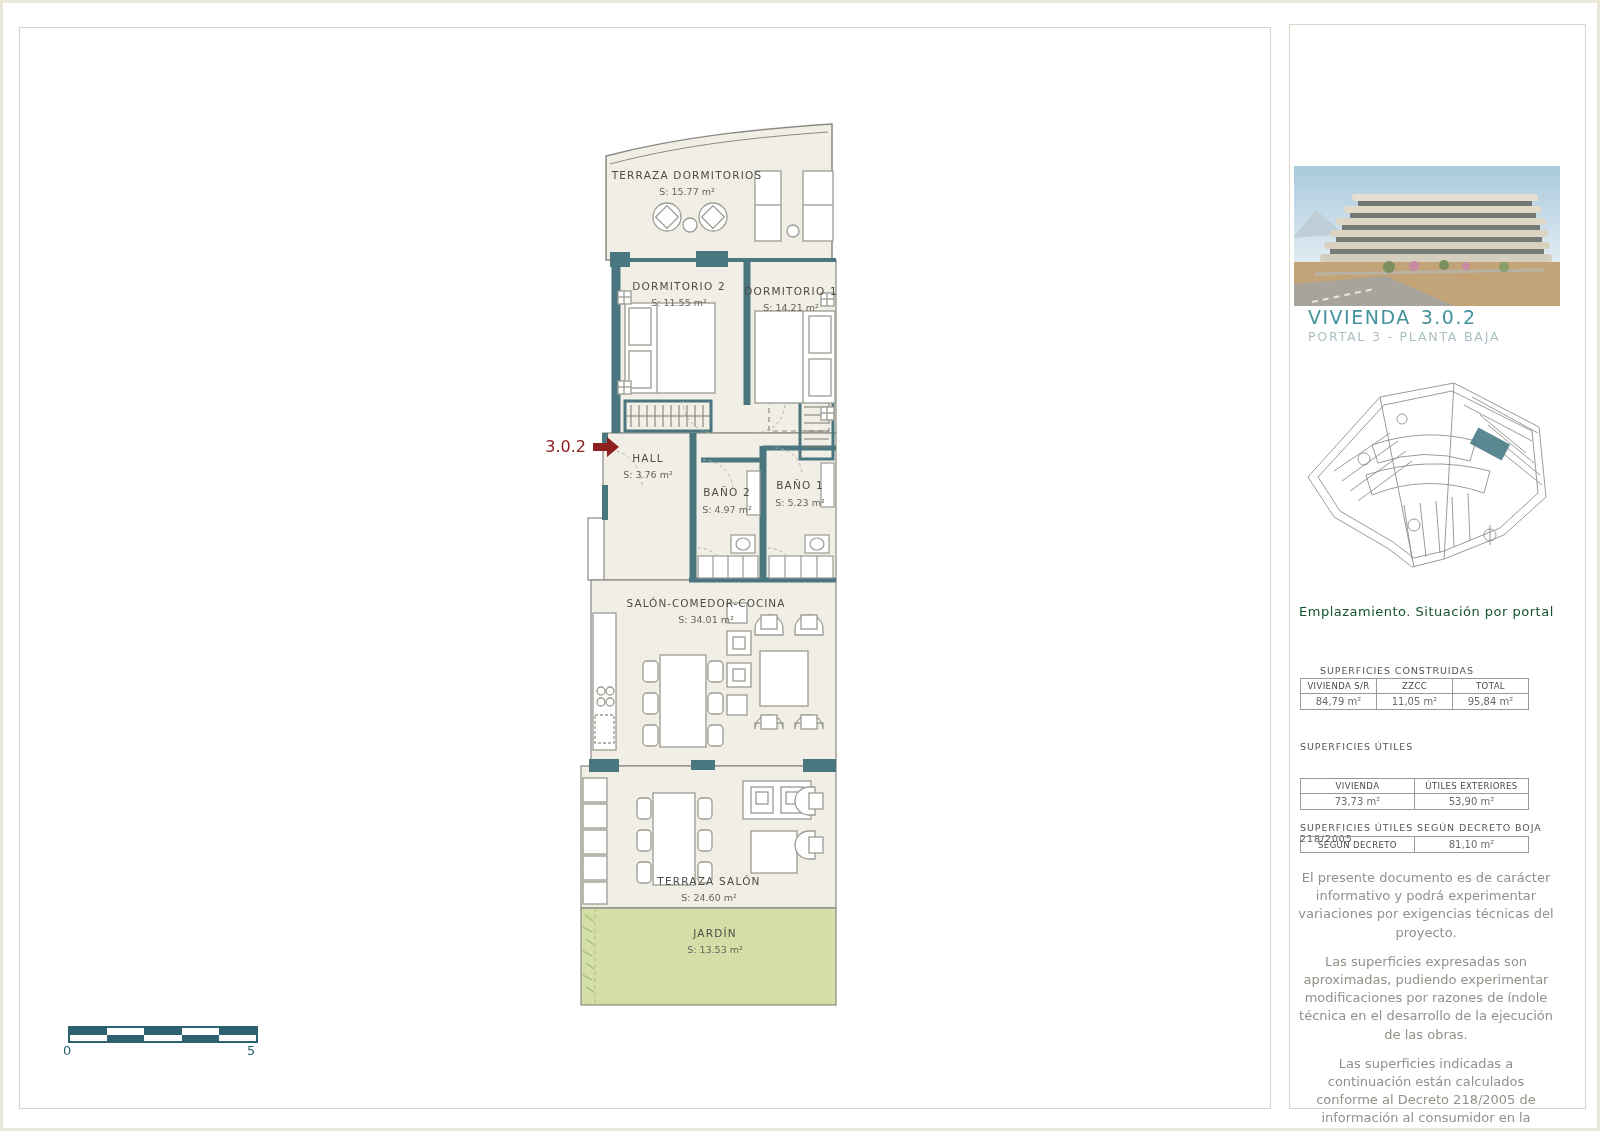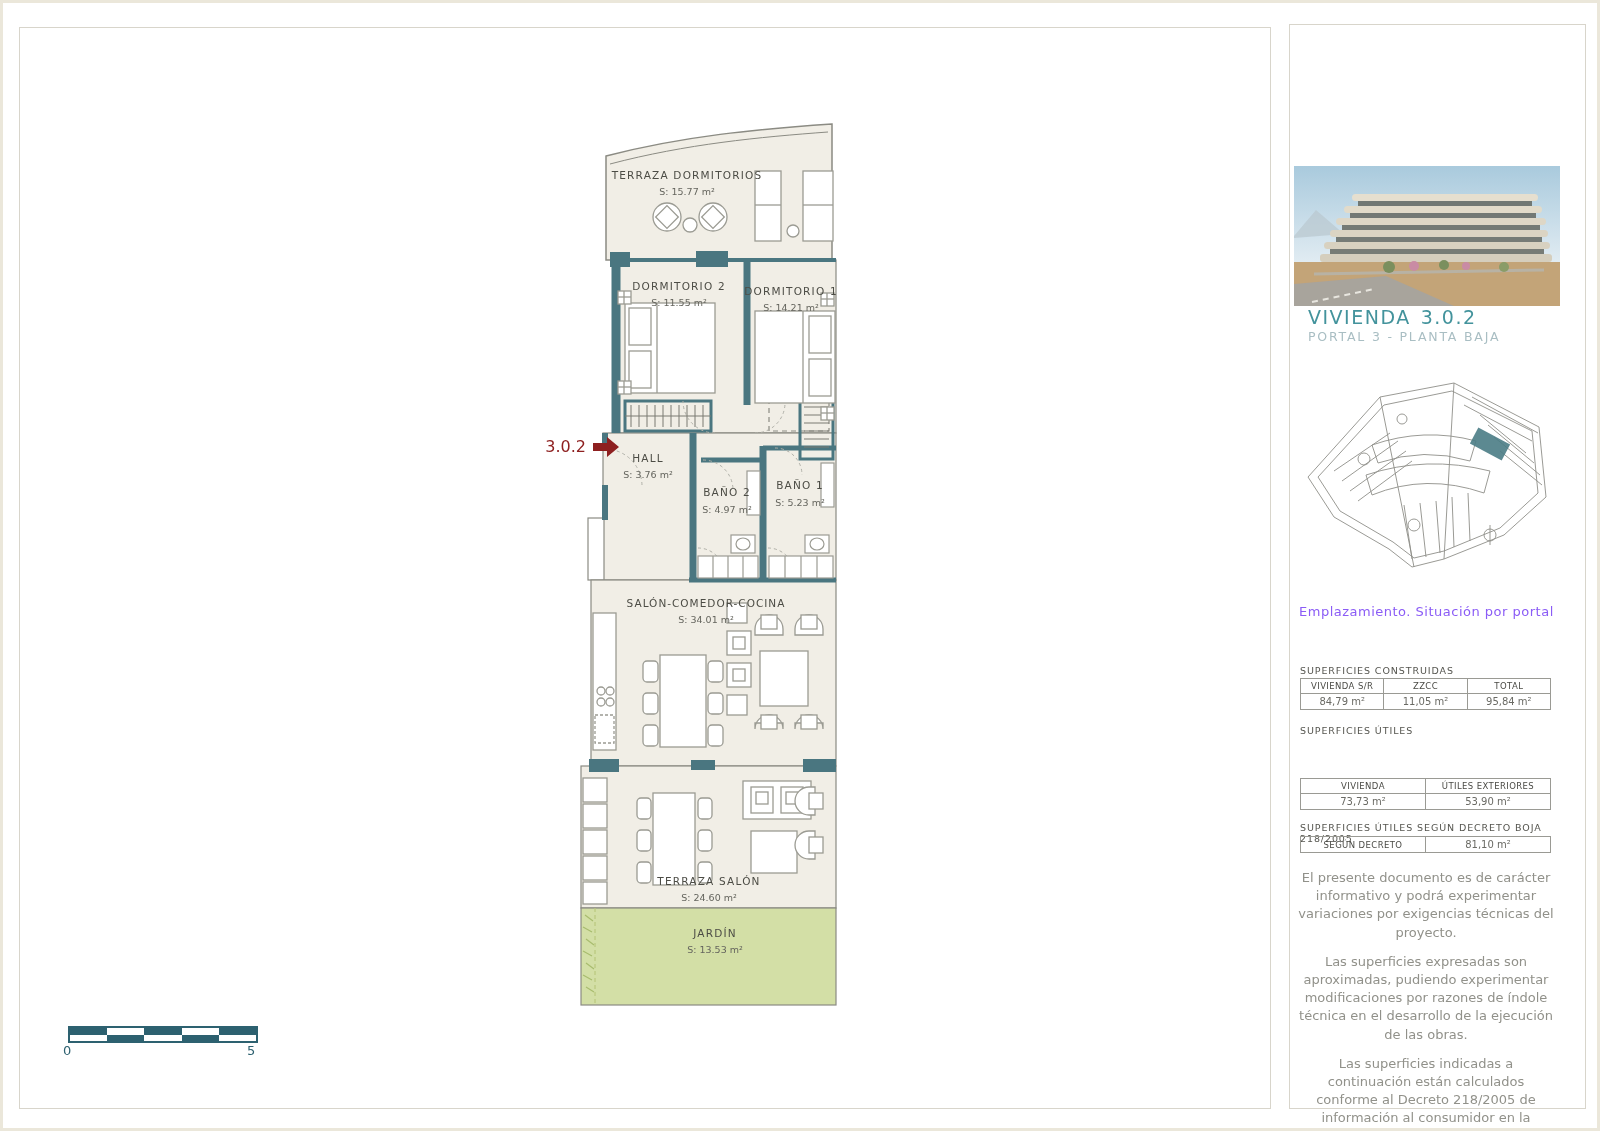--- a/index.html
+++ b/index.html
@@ -10,24 +10,24 @@
   #side-panel{left:1286px;top:21px;width:297px;height:1085px;}
 
   svg text{font-family:"DejaVu Sans","Liberation Sans",sans-serif;}
 
   
   .sb-photo{position:absolute;left:1291px;top:163px;width:266px;height:140px;}
   .sb-title{position:absolute;left:1305px;top:303px;font-size:19px;color:#43939c;letter-spacing:1.5px;}
   .sb-title .unit{margin-left:10px;}
   .sb-subtitle{position:absolute;left:1305px;top:326px;font-size:12.5px;color:#a9bec3;letter-spacing:1.8px;}
   .sb-siteplan{position:absolute;left:1291px;top:372px;width:266px;height:228px;}
-  .sb-caption{position:absolute;left:1296px;top:601px;font-size:13px;color:#8b5cf6;letter-spacing:.5px;}
+  .sb-caption{position:absolute;left:1296px;top:601px;font-size:13px;color:#14532d;letter-spacing:.5px;}
 
   .sec-label{position:absolute;left:1297px;font-size:9.5px;color:#55554f;letter-spacing:.9px;}
-  .tbl{position:absolute;left:1297px;width:251px;border-collapse:collapse;table-layout:fixed;}
+  .tbl{position:absolute;left:1297px;width:229px;border-collapse:collapse;table-layout:fixed;}
   .tbl td{border:1px solid #9a9a94;text-align:center;vertical-align:middle;padding:2px 1px;box-sizing:border-box;}
   .tbl .hd{font-size:8.5px;color:#4a4a45;letter-spacing:.4px;height:15px;}
   .tbl .val{font-size:10px;color:#6a6a64;height:16px;}
   .notes{position:absolute;left:1292px;width:262px;text-align:center;font-size:13px;line-height:1.4;color:#91918a;}
   .notes p{margin:0 0 11px 0;}
 
   
   .scalebar{position:absolute;left:65px;top:1023px;width:186px;height:13px;border:2px solid #2d6170;display:grid;grid-template-columns:repeat(5,1fr);grid-template-rows:1fr 1fr;background:#fff;}
   .scalebar div{background:#fff;}
   .scalebar div.t{background:#2d6170;}
@@ -340,37 +340,37 @@
         <circle cx="108" cy="44" r="5"></circle>
         <circle cx="120" cy="150" r="6"></circle>
       <circle cx="196" cy="160" r="6"></circle>
         <line x1="196" y1="150" x2="196" y2="170"></line>
     </g>
     <rect x="178" y="60" width="36" height="18" fill="#4a7c85" opacity="0.9" transform="rotate(28 196 69)"></rect>
   </svg>
 
   <div class="sb-caption">Emplazamiento. Situación por portal</div>
 
-  <div class="sec-label" style="top:662px;">SUPERFICIES CONSTRUIDAS</div>
+  <div class="sec-label" style="top:662px;margin-left:20px;">SUPERFICIES CONSTRUIDAS</div>
   <table class="tbl" style="top:675px;">
     <tbody>
         <tr>
       <td class="hd">VIVIENDA S/R</td>
       <td class="hd">ZZCC</td>
       <td class="hd">TOTAL</td>
     </tr>
     <tr>
       <td class="val">84,79 m²</td>
       <td class="val">11,05 m²</td>
       <td class="val">95,84 m²</td>
     </tr>
   </tbody>
     </table>
 
-  <div class="sec-label" style="top:722px;">SUPERFICIES ÚTILES</div>
+  <div class="sec-label" style="top:738px;">SUPERFICIES ÚTILES</div>
   <table class="tbl" style="top:775px;">
     <tbody>
         <tr>
       <td class="hd">VIVIENDA</td>
       <td class="hd">ÚTILES EXTERIORES</td>
     </tr>
     <tr>
       <td class="val">73,73 m²</td>
       <td class="val">53,90 m²</td>
     </tr>

